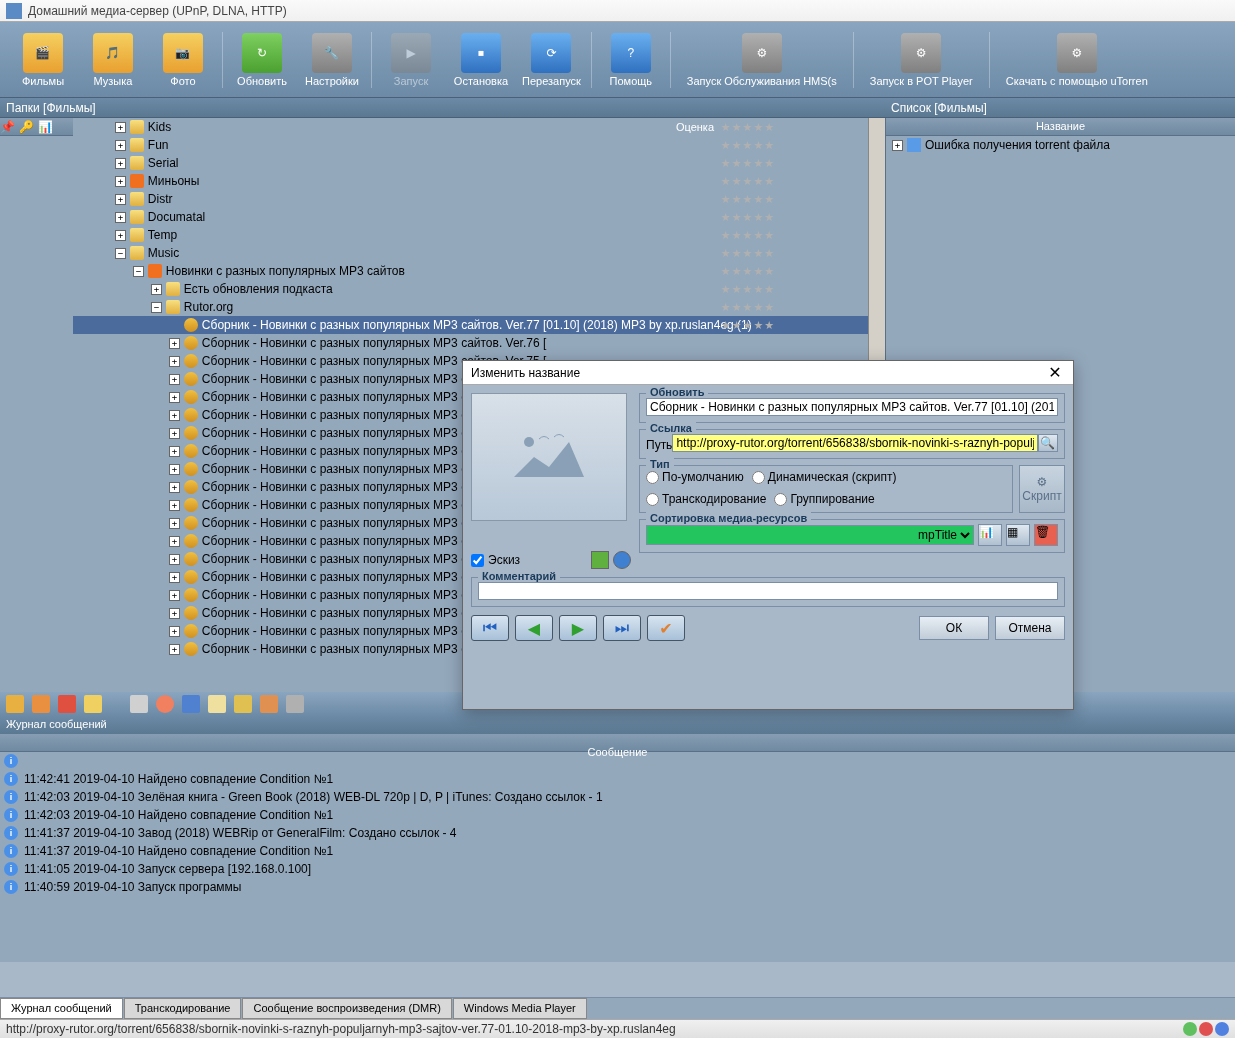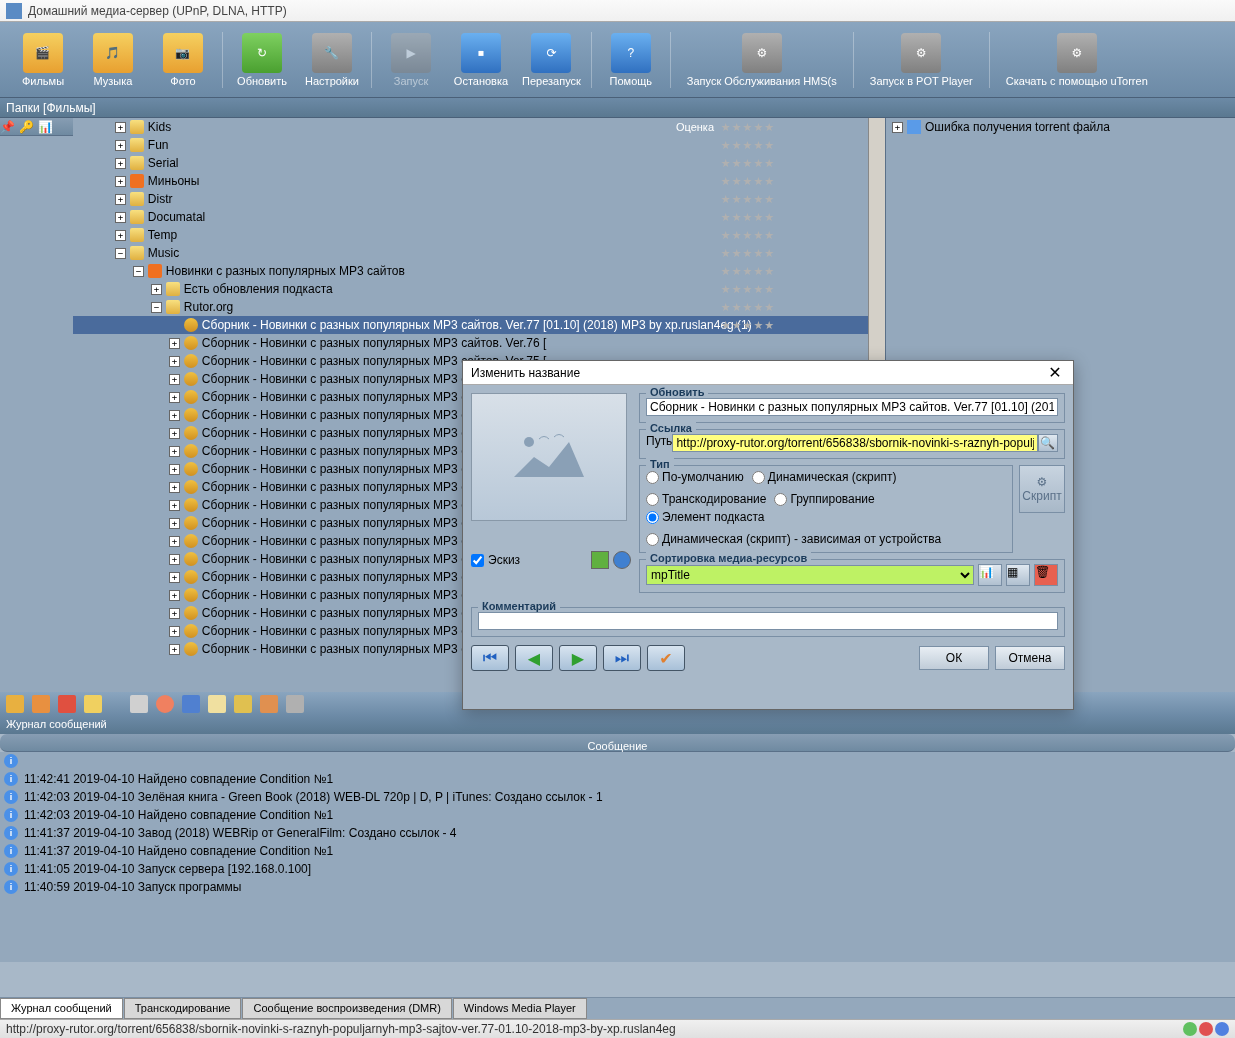--- a/index.html
+++ b/index.html
@@ -42,21 +42,21 @@
 .tabs { height: 20px; display: flex; background: linear-gradient(#6c8aa6,#5a7890); }
 .tab { padding: 2px 10px; color: #fff; font-size: 11px; cursor:pointer; border-right:1px solid #5a7088;}
 .tab.active { background: #94a8bc; color:#000; border-top:1px solid #aaa; }
 .right-header { height:18px; background: linear-gradient(#879db3,#6f8aa1); text-align:center; color:#fff; font-size:11px; padding-top:2px; border-bottom:1px solid #5a7088;}
 .right-row { height:18px; display:flex; align-items:center; padding-left:4px; }
 .right-row .expander{margin-left:2px;}
 .icon-small { width:14px; height:14px; background:#5a9be8; margin-right:4px; }
 .mini-toolbar { height: 24px; background: linear-gradient(#8aa5bf,#6c8aa6); display: flex; align-items: center; padding: 0 6px; gap: 8px; }
 .mini-btn { width: 18px; height: 18px; cursor: pointer; border-radius:2px; }
 .log-header { height: 18px; background: linear-gradient(#6c8aa6,#5a7890); color: #fff; font-size: 11px; padding: 2px 6px; }
-.log-colheader { height: 18px; background: linear-gradient(#879db3,#6f8aa1); text-align: center; color: #fff; font-size: 11px; padding-top:6px; border-bottom:1px solid #5a7088;border-radius:7px;}
+.log-colheader { height: 18px; background: linear-gradient(#879db3,#6f8aa1); text-align: center; color: #fff; font-size: 11px; padding-top:12px; border-bottom:1px solid #5a7088;}
 .log-area { height: 210px; background: #94a8bc; overflow-y: auto; }
 .log-row { height: 18px; display: flex; align-items: center; padding-left: 4px; color:#000; }
 .log-row .info-icon { width:14px; height:14px; border-radius:50%; background:#4a90e8; margin-right:6px; display:flex; align-items:center; justify-content:center; color:#fff; font-size:9px; font-weight:bold;}
 .bottom-tabs { position:absolute; bottom:19px; left:0; right:0; height: 22px; background: #94a8bc; display: flex; border-top:1px solid #7a8fa5; }
 .bottom-tab { padding: 3px 10px; background:#d8d8d8; border:1px solid #888; margin-right:1px; font-size:11px; cursor:pointer; }
 .bottom-tab.active { background:#fff; }
 .statusbar { position:absolute; bottom:0; left:0; right:0; height: 19px; background: linear-gradient(#f0f0f0,#e0e0e0); padding: 2px 6px; font-size: 11px; color: #333; border-top:1px solid #aaa; display:flex; }
 .statusbar-tray { margin-left:auto; display:flex; gap:2px; }
 .tray-icon { width:14px; height:14px; border-radius:50%; }
 
@@ -66,29 +66,29 @@
 .dlg-close { width: 20px; height: 20px; cursor: pointer; font-size: 16px; text-align: center; }
 .dlg-body { padding: 8px; display: flex; gap: 8px; }
 .dlg-thumb-col { width: 160px; }
 .thumb { width: 156px; height: 128px; background: linear-gradient(#d8e0e8,#b8c8d8); border:1px solid #8898a8; display:flex; align-items:center; justify-content:center; color:#7a8fa5; }
 .thumb-chk { margin-top: 30px; display:flex; align-items:center; gap:4px; }
 .thumb-icons { float:right; display:flex; gap:4px; }
 .dlg-fields { flex: 1; }
 .fieldset { border: 1px solid #7a8fa5; margin-bottom: 6px; padding: 4px 6px 6px; position:relative; }
 .fieldset-label { position: absolute; top: -8px; left: 6px; background: #a8b8c8; padding: 0 4px; font-size: 11px; font-weight:bold; color:#1a3a5a; }
 .fieldset input[type=text] { width: 100%; height: 18px; border: 1px solid #7a8fa5; padding: 0 3px; background:#fff; }
-.fieldset.link-row { display:flex; align-items:flex-start; }
+.fieldset.link-row { display:flex; align-items:flex-end; }
 .fieldset.link-row input { background:#ffff80; flex:1; }
 .browse-btn { width:20px; height:18px; background:linear-gradient(#e0e8f0,#b0c0d0); border:1px solid #7a8fa5; cursor:pointer; display:flex; align-items:center; justify-content:center;}
 .radio-row { display:flex; flex-wrap:wrap; gap:8px; align-items:center; }
 .radio-row label { display:flex; align-items:center; gap:3px; font-size:11px; }
 .type-script-col { display:flex; gap:6px; }
 .script-btn { width:46px; height:48px; background:linear-gradient(#c8d4e0,#a8b8c8); border:1px solid #7a8fa5; display:flex; flex-direction:column; align-items:center; justify-content:center; font-size:10px; color:#5a7088; cursor:pointer;}
 .sort-row { display:flex; gap:4px; align-items:center;}
-.sort-row select { flex:1; height:20px; border:1px solid #7a8fa5; background:#bef264;}
+.sort-row select { flex:1; height:20px; border:1px solid #7a8fa5; background:#22c55e;text-align:right;}
 .sort-icon { width:24px; height:22px; background:linear-gradient(#e0e8f0,#b0c0d0); border:1px solid #7a8fa5; cursor:pointer;}
 .dlg-buttons { display:flex; padding: 8px; gap:6px; align-items:center;}
 .nav-btn { width:38px; height:26px; border:1px solid #456; border-radius:3px; background:linear-gradient(#d8e4f0,#a8c0d8); cursor:pointer; display:flex; align-items:center; justify-content:center;}
 .dlg-ok, .dlg-cancel { width:70px; height:24px; background:linear-gradient(#e8eef4,#c0ccd8); border:1px solid #7a8fa5; cursor:pointer;}
 .spacer{flex:1;}
 </style>
 </head>
 <body>
 
 <div class="titlebar">
@@ -149,20 +149,21 @@
   <div class="toolbar-sep"></div>
   <div class="toolbar-btn wide">
       <div class="toolbar-icon gray">⚙</div>
       <span class="toolbar-label">Скачать с помощью uTorren</span>
     </div>
 </div>
 
 <div class="subheader">
   <div class="subheader-left">Папки [Фильмы]</div>
   <div style="width:17px;"></div>
+  <div class="subheader-right">Список [Фильмы]</div>
 </div>
 
 <div class="main">
   <div class="left-pane">
     <div class="columns-hdr" style="position:relative;">
       <span class="col-rating">Оценка</span>
       <div class="col-icons">
         <span style="color:#e0a030;">📌</span>
         <span style="color:#e0c030;">🔑</span>
         <span style="color:#60c040;">📊</span>
@@ -460,20 +461,21 @@
         </div>
         <div class="tree-row" style="position: relative; padding-left: 96px;">
           <span class="expander">+</span>
           <span class="item-icon"></span>
           <span>Сборник - Новинки с разных популярных MP3 сайтов. Ver.59 [</span>
         </div>
       </div>
   </div>
   <div class="scrollbar-v"></div>
   <div class="right-pane">
+    <div class="right-header">Название</div>
     <div class="right-row">
       <span class="expander">+</span>
       <span class="icon-small"></span>
       <span>Ошибка получения torrent файла</span>
     </div>
   </div>
 </div>
 
 <div class="mini-toolbar">
   <div class="mini-btn" style="background:#e8b040;"></div>
@@ -591,30 +593,20 @@
               </label>
             <label>
                 <input type="radio" name="t" style="">
                 <span>Транскодирование</span>
               </label>
             <label>
                 <input type="radio" name="t" style="">
                 <span>Группирование</span>
               </label>
           </div>
-          <div class="radio-row" style="margin-top:4px;">
-            <label>
-                <input type="radio" name="t" checked="" style="">
-                <span>Элемент подкаста</span>
-              </label>
-            <label>
-                <input type="radio" name="t" style="">
-                <span>Динамическая (скрипт) - зависимая от устройства</span>
-              </label>
-          </div>
         </div>
         <div class="script-btn">
           <span>⚙</span>
           <span>Скрипт</span>
         </div>
       </div>
       <div class="fieldset">
         <span class="fieldset-label">Сортировка медиа-ресурсов</span>
         <div class="sort-row">
           <select><option>mpTitle</option></select>

